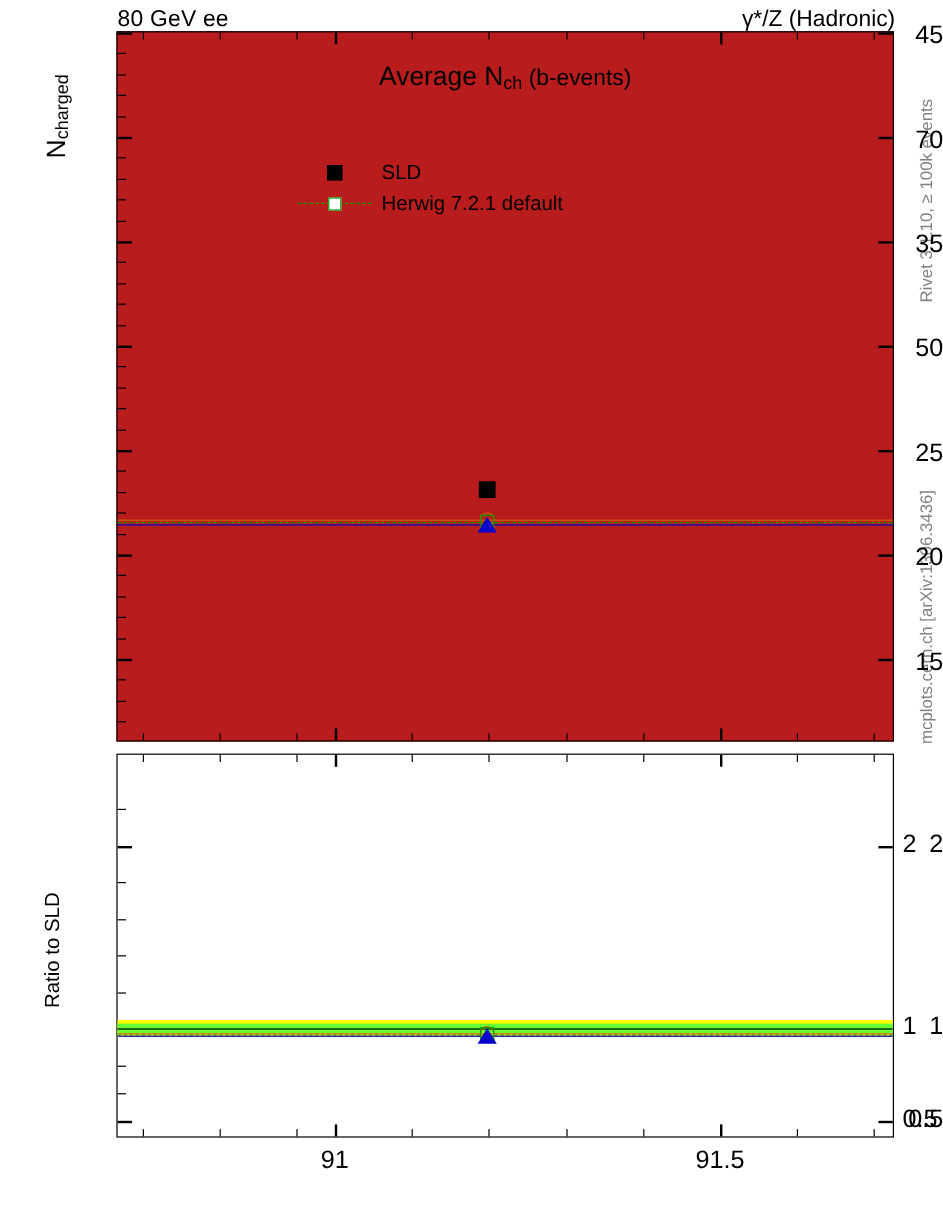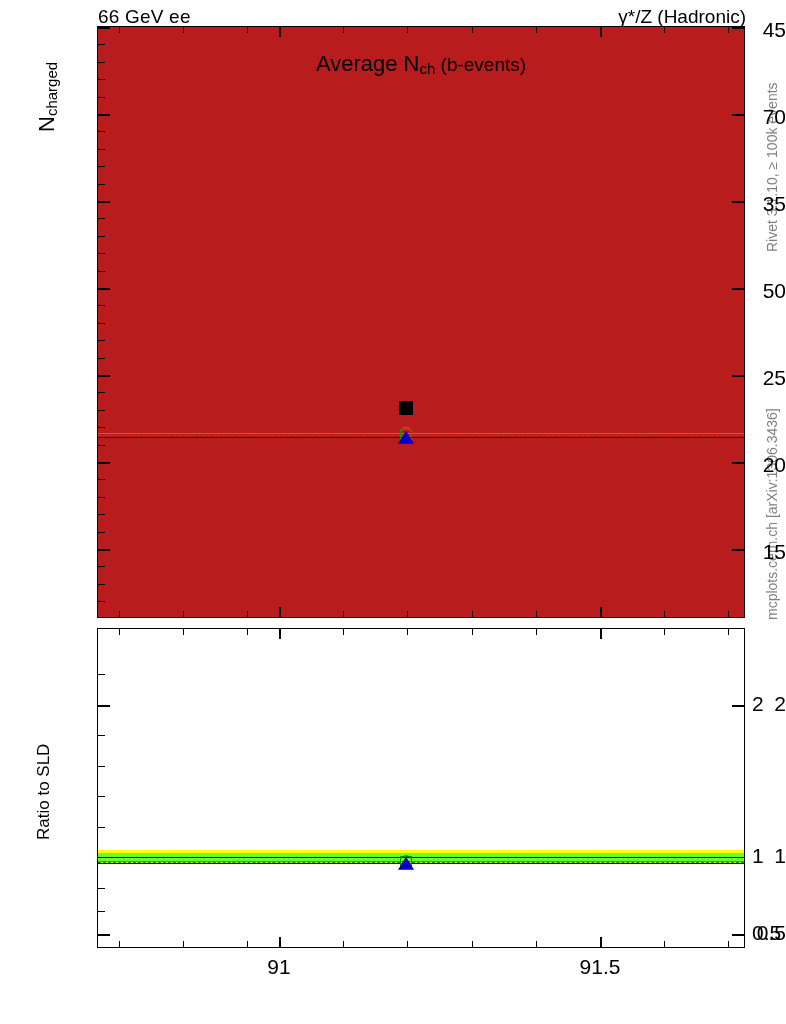--- a/index.html
+++ b/index.html
@@ -184,21 +184,21 @@
     border-right: 8px solid transparent;
     border-bottom: 13px solid #0000cc;
     transform: translate(-50%,-55%);
   }
 </style>
 </head>
 <body>
 
 <div id="root">
 
-  <div class="abs hdr-left">66 GeV ee</div>
+  <div class="abs hdr-left">80 GeV ee</div>
   <div class="abs hdr-right">γ*/Z (Hadronic)</div>
 
   <div class="rot" id="right-credit-1">Rivet 3.1.10, ≥ 100k events</div>
   <div class="rot" id="right-credit-2">mcplots.cern.ch [arXiv:1306.3436]</div>
 
   <div class="rot" id="ylabel-nch">
     <span>N</span><span class="sub">charged</span>
   </div>
 
   <div class="rot" id="ylabel-ratio">Ratio to SLD</div>
@@ -280,20 +280,33 @@
     <div class="marker m-square-open" style="left:308px; top:408px;"></div>
     <div class="marker m-tri-blue" style="left:308px; top:411px;"></div>
 
     <div class="marker m-square-filled" style="left:308px; top:381px;"></div>
 
     <div class="abs" style="left:0; right:0; top:24px; text-align:center; font-size:22px;">
       <span>Average N</span><span class="sub">ch</span><span style="font-size:19px;"> (b-events)</span>
     </div>
 
     <div class="abs" id="legend">
+      <div class="leg-row">
+        <span class="leg-mark">
+          <span class="leg-sym sym-square-filled"></span>
+        </span>
+        <span class="leg-label">SLD</span>
+      </div>
+      <div class="leg-row">
+        <span class="leg-mark">
+          <span class="leg-line" style="border-top-style:dashed; border-top-color:#009900;"></span>
+          <span class="leg-sym sym-square-open"></span>
+        </span>
+        <span class="leg-label">Herwig 7.2.1 default</span>
+      </div>
     </div>
 
   </div>
 
   <div class="ytick-lbl" style="top:30px;">45</div>
   <div class="ytick-lbl" style="top:117px;">70</div>
   <div class="ytick-lbl" style="top:204px;">35</div>
   <div class="ytick-lbl" style="top:291px;">50</div>
   <div class="ytick-lbl" style="top:378px;">25</div>
   <div class="ytick-lbl" style="top:465px;">20</div>

